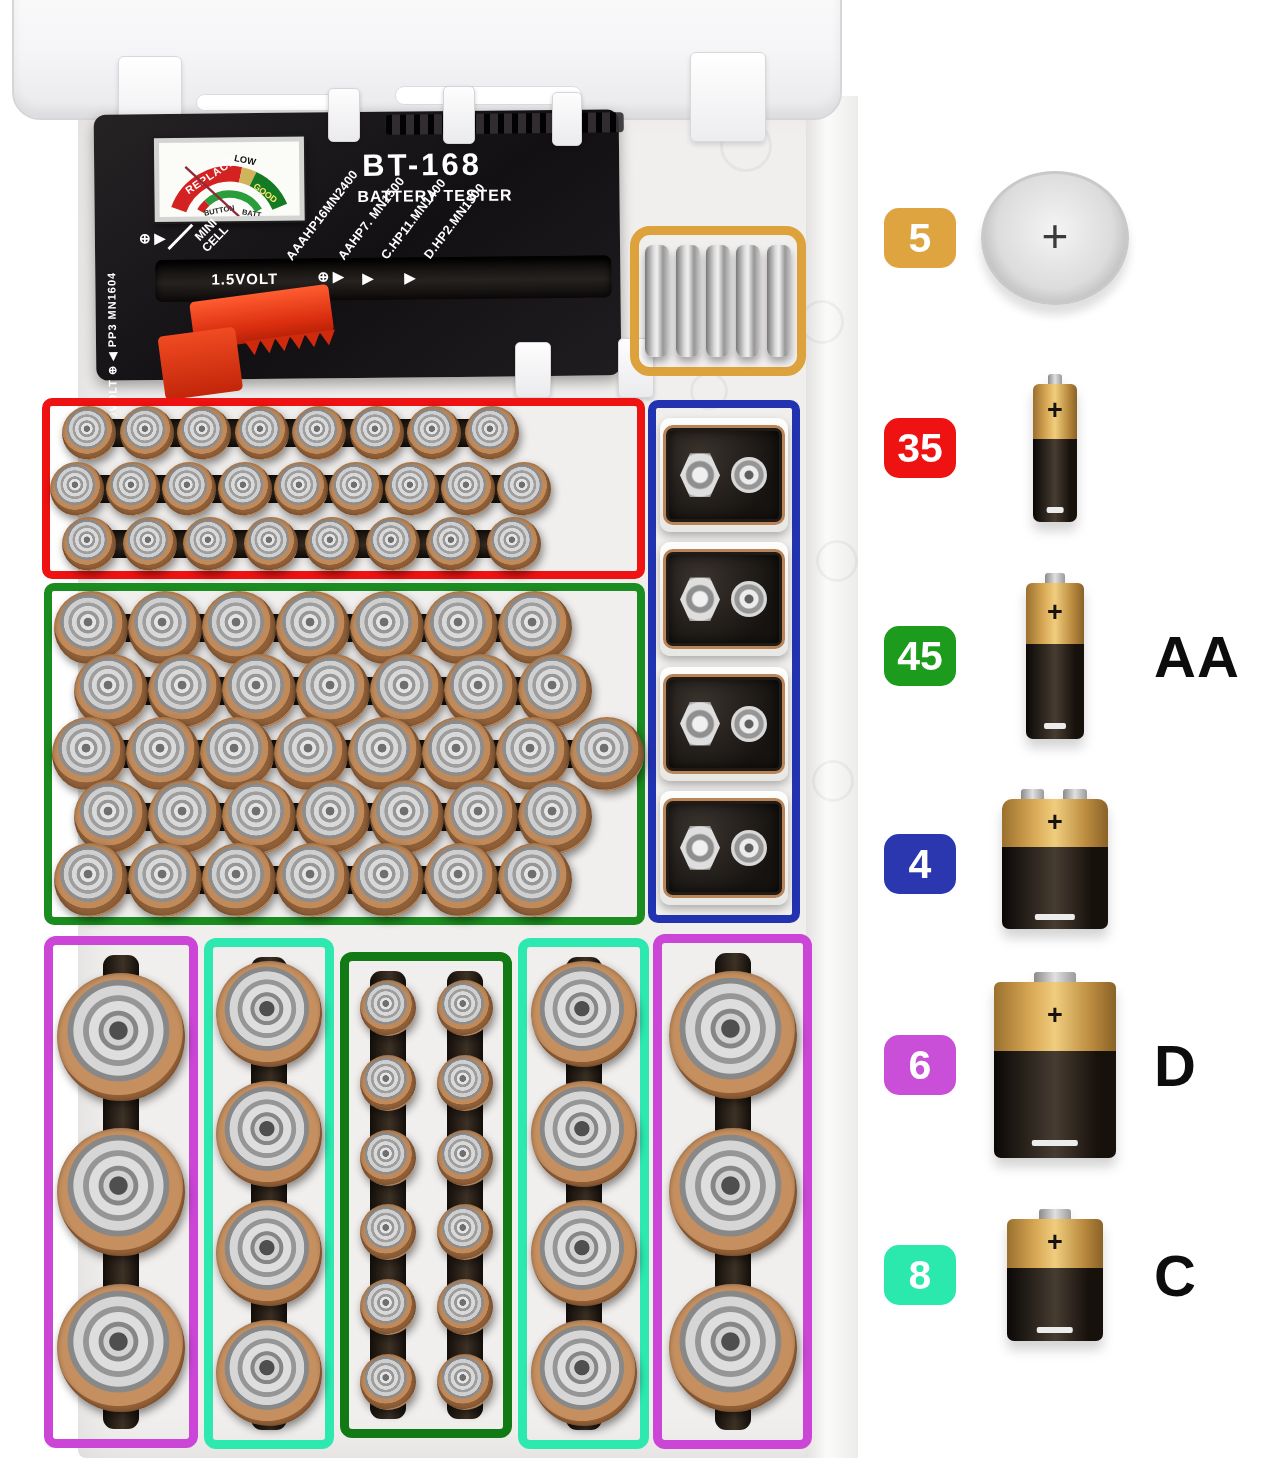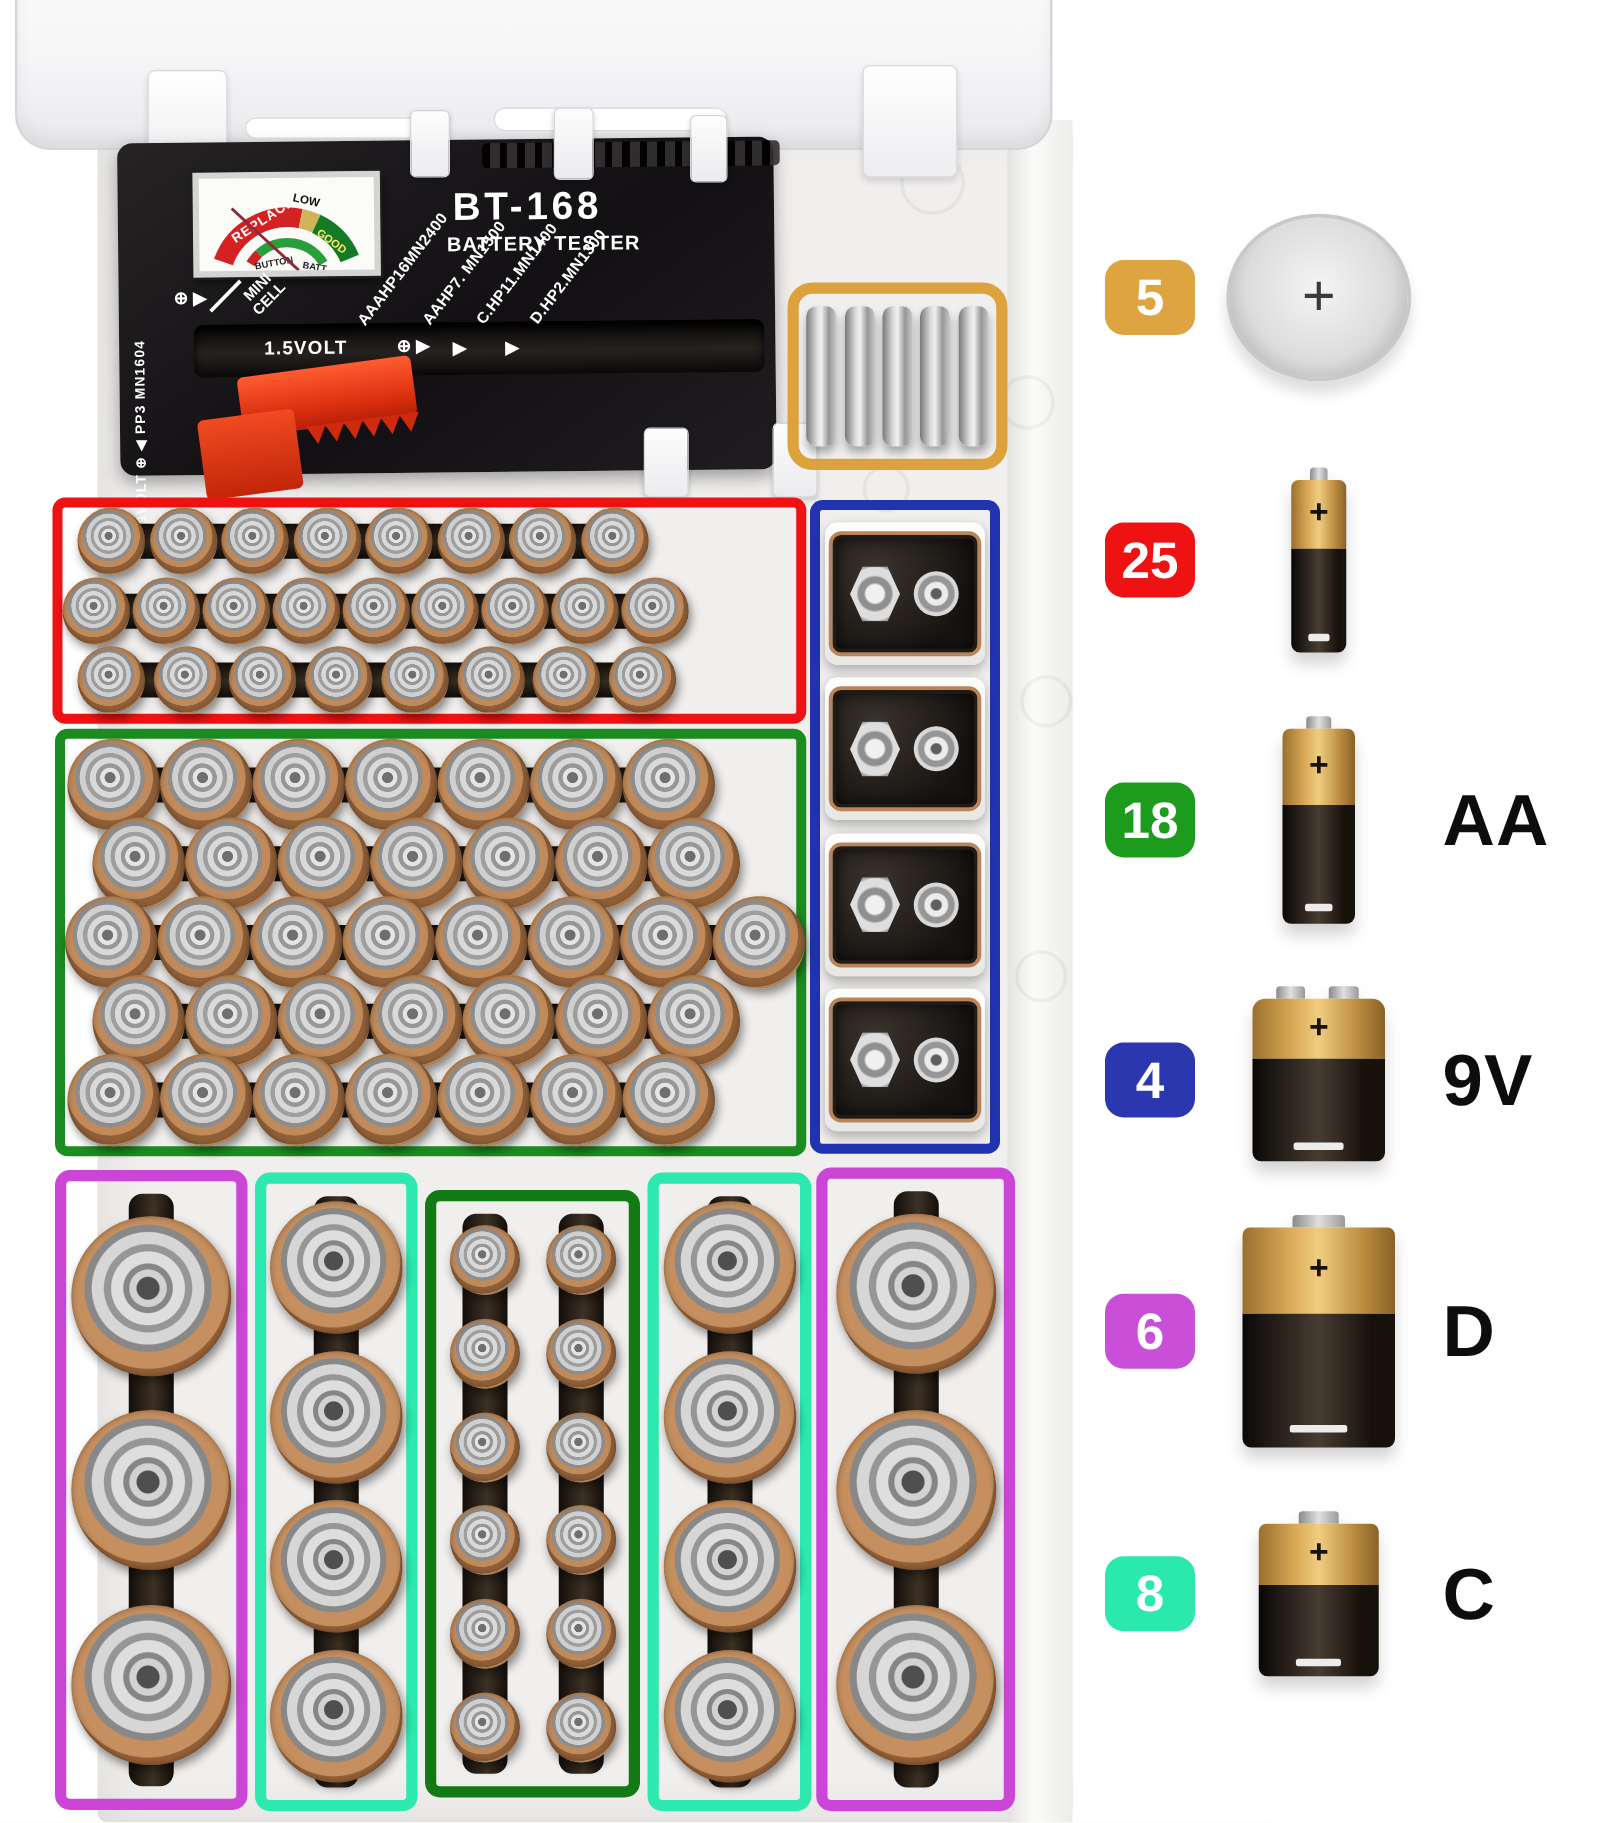--- a/index.html
+++ b/index.html
@@ -397,36 +397,36 @@
   <div class="legend-row lr-coin">
     <span class="badge" style="background: rgb(221, 164, 63);">5</span>
     <span class="bimg">
       <span class="coin-img">
           <span class="coin-plus">+</span>
         </span>
     </span>
   </div>
 
   <div class="legend-row lr-aaa">
-    <span class="badge" style="background: rgb(238, 18, 18);">25</span>
+    <span class="badge" style="background: rgb(238, 18, 18);">35</span>
     <span class="bimg">
       <span class="batt b-aaa">
         <i class="nub"></i>
         <span class="gold">
             <b class="plus">+</b>
           </span>
         <span class="bodyb">
             <i class="dash"></i>
           </span>
       </span>
     </span>
   </div>
 
   <div class="legend-row lr-aa">
-    <span class="badge" style="background: rgb(29, 155, 29);">18</span>
+    <span class="badge" style="background: rgb(29, 155, 29);">45</span>
     <span class="bimg">
       <span class="batt b-aa">
         <i class="nub"></i>
         <span class="gold">
             <b class="plus">+</b>
           </span>
         <span class="bodyb">
             <i class="dash"></i>
           </span>
       </span>
@@ -441,21 +441,20 @@
         <i class="nub nub-l"></i>
         <i class="nub nub-r"></i>
         <span class="gold">
             <b class="plus">+</b>
           </span>
         <span class="bodyb">
             <i class="dash"></i>
           </span>
       </span>
     </span>
-    <span class="lbl">9V</span>
   </div>
 
   <div class="legend-row lr-d">
     <span class="badge" style="background: rgb(201, 79, 216);">6</span>
     <span class="bimg">
       <span class="batt b-d">
         <i class="nub"></i>
         <span class="gold">
             <b class="plus">+</b>
           </span>

